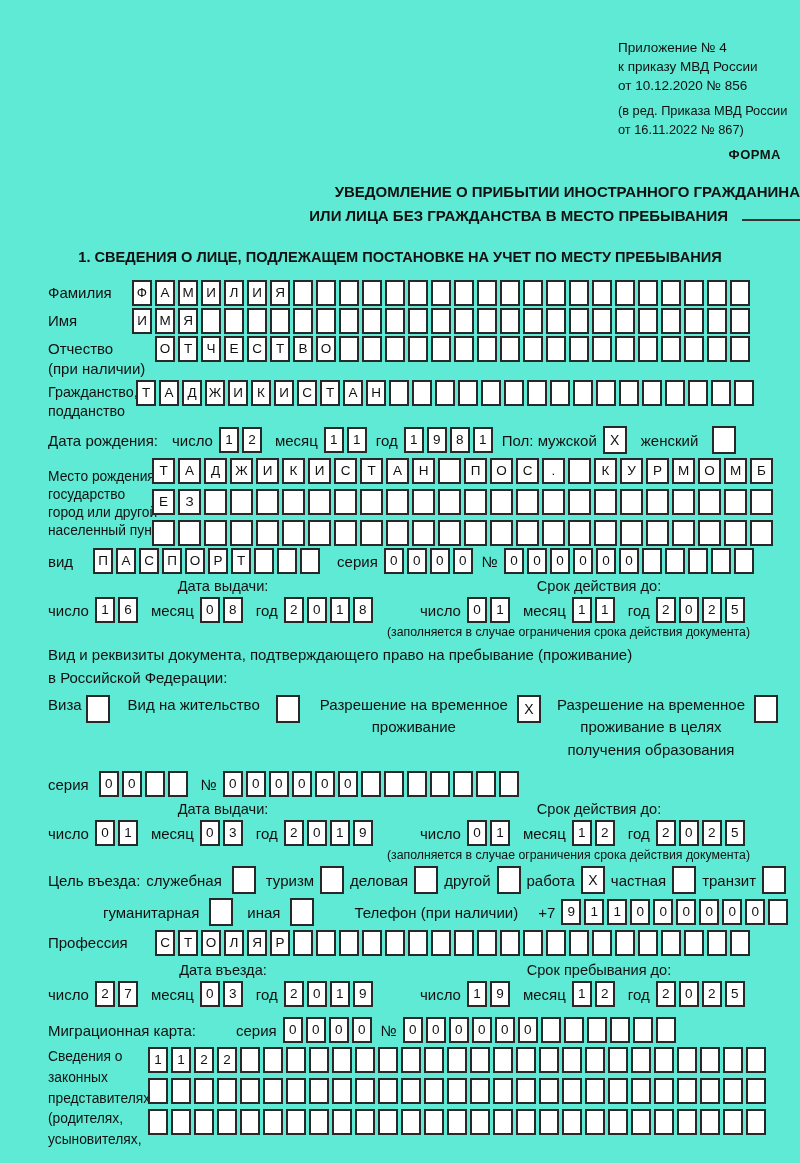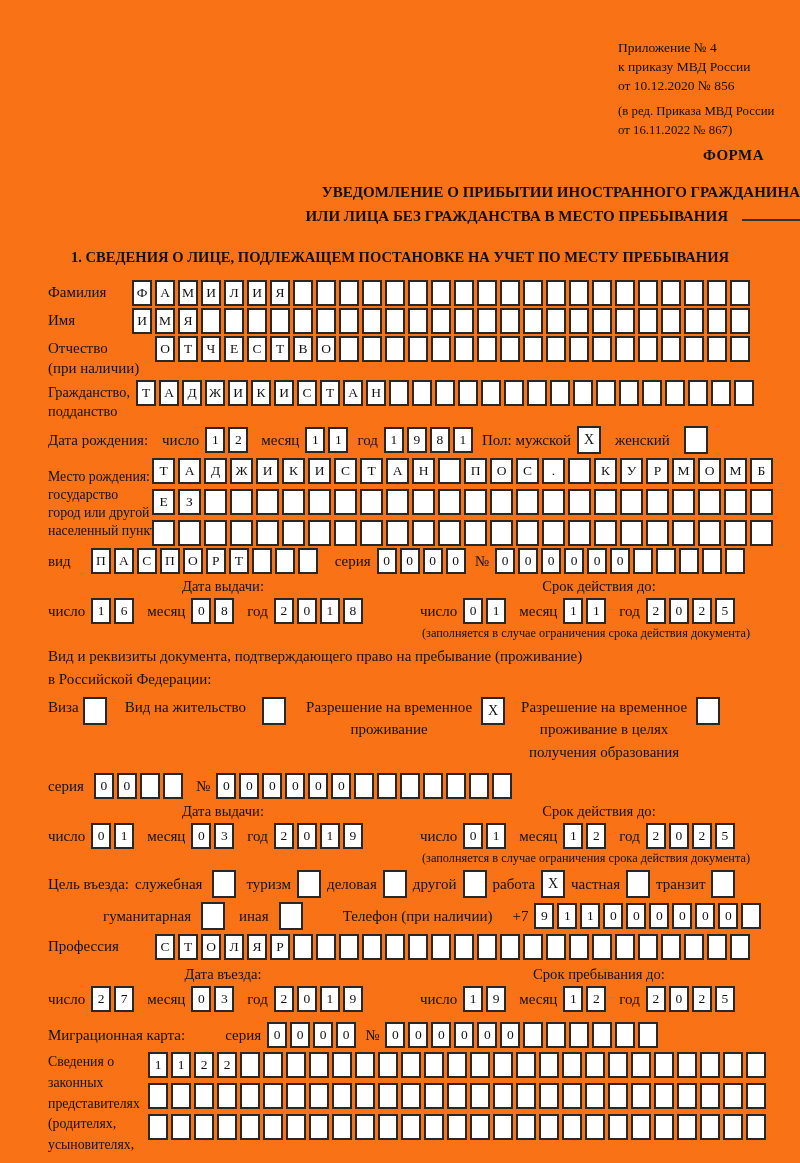--- a/index.html
+++ b/index.html
@@ -1,20 +1,20 @@
 <!DOCTYPE html>
 <html><head>
 <meta charset="utf-8">
 <style>
   html,body{margin:0;padding:0;background:#fff;}
-  .page{position:relative;width:800px;height:1163px;background:#f97316;overflow:hidden;
-        font-family:Liberation Serif, serif;color:#111;font-size:15px;}
+  .page{position:relative;width:800px;height:1163px;background:#5eead4;overflow:hidden;
+        font-family:Liberation Sans, sans-serif;color:#111;font-size:15px;}
   .appendix{position:absolute;left:618px;top:38px;font-size:13.5px;line-height:1.42;}
   .edit-note{margin-top:7px;font-size:12.8px;line-height:1.42;}
-  .forma{position:absolute;top:147px;right:36px;font-weight:bold;font-size:15px;letter-spacing:.5px;}
+  .forma{position:absolute;top:147px;right:19px;font-weight:bold;font-size:13px;letter-spacing:.5px;}
   .title{position:absolute;top:180px;left:0;width:100%;text-align:right;font-weight:bold;font-size:15px;line-height:1.6;}
   .blank-underline{display:inline-block;width:58px;border-bottom:2px solid #333;height:.9em;margin-left:14px;}
   .section-title{position:absolute;top:249px;left:0;width:100%;text-align:center;font-weight:bold;font-size:14.6px;}
   .body{position:absolute;top:280px;left:48px;width:730px;}
   .frow{display:flex;align-items:flex-start;margin-bottom:2px;}
   .flabel{flex:none;padding-top:3px;line-height:1.3;}
   .w84{width:84px;}.w88{width:88px;font-size:14.3px;white-space:nowrap;}.w107{width:107px;}
   .w100{width:100px;font-size:13.8px;}.w104{width:104px;font-size:13.8px;white-space:nowrap;}
   .cells{display:flex;flex-wrap:nowrap;}
   .cell{flex:none;width:16px;height:22px;border:2px solid #282828;margin-right:3px;text-align:center;line-height:22px;font-size:13.5px;background:#fff;}

